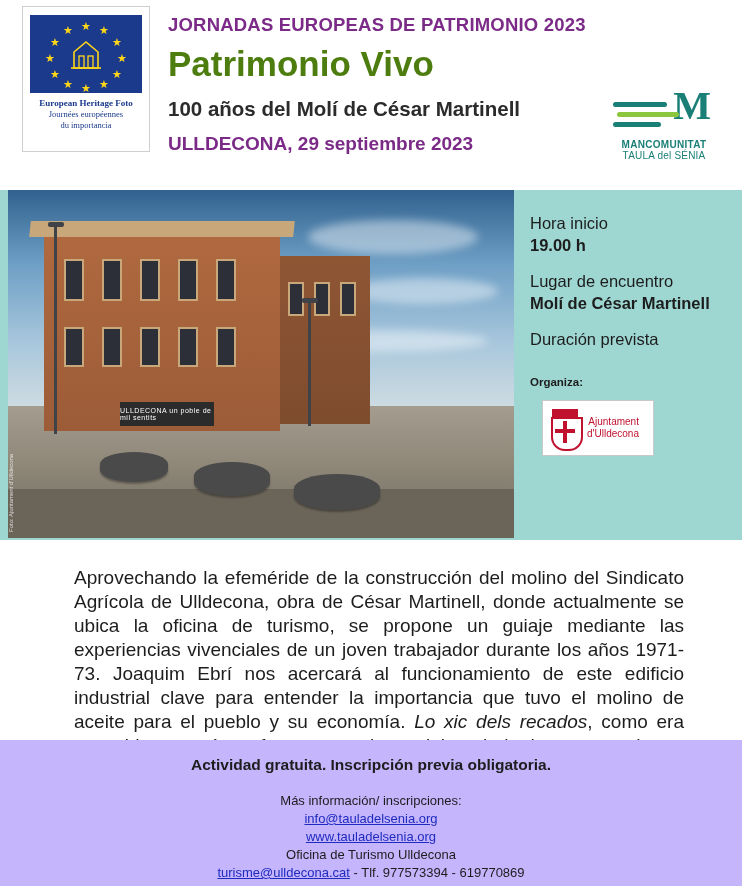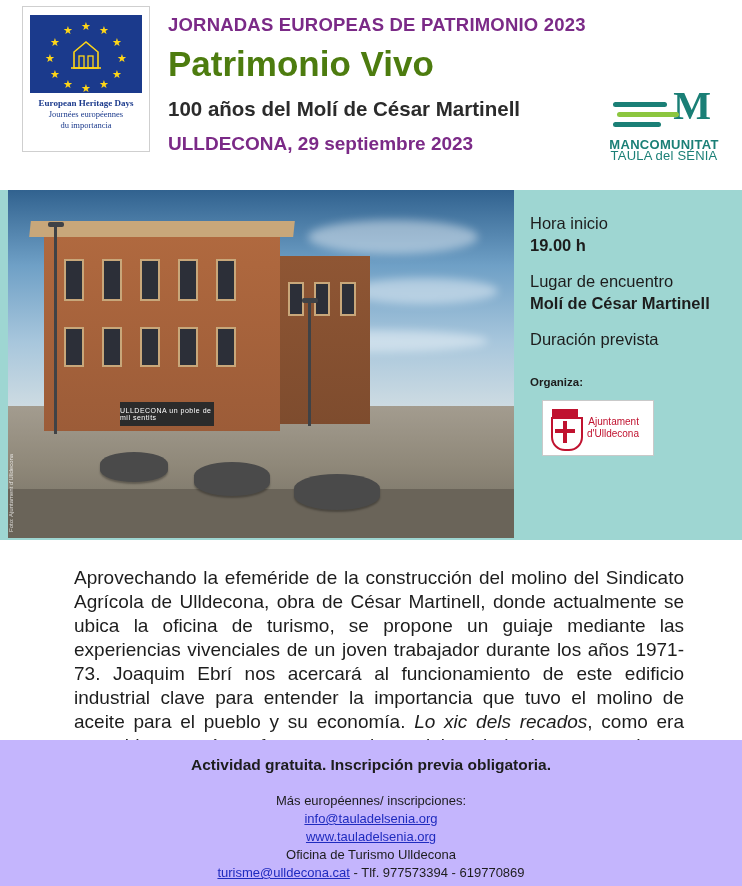--- a/index.html
+++ b/index.html
@@ -131,21 +131,21 @@
     font-family: "Liberation Serif", serif;
     line-height: 40px;
   }
   .wave {
     position: absolute;
     height: 5px;
     border-radius: 3px;
   }
   .manc-text {
     margin-top: 3px;
-    font-size: 13px;
+    font-size: 10px;
     color: #1a7f76;
     line-height: 11px;
     font-weight: bold;
     letter-spacing: 0.3px;
   }
   .manc-text .sub {
     font-weight: normal;
     letter-spacing: 0.2px;
   }
 
@@ -396,21 +396,21 @@
         <span class="ehd-star" style="left:20px; top:22px;">★</span>
         <span class="ehd-star" style="left:33px; top:10px;">★</span>
         <svg class="ehd-monument" viewBox="0 0 40 40">
           <path d="M8 34 L8 18 L20 8 L32 18 L32 34 Z" fill="none" stroke="#ffd617" stroke-width="1.6"></path>
           <rect x="13" y="22" width="5" height="12" fill="none" stroke="#ffd617" stroke-width="1.3"></rect>
           <rect x="22" y="22" width="5" height="12" fill="none" stroke="#ffd617" stroke-width="1.3"></rect>
           <line x1="5" y1="34" x2="35" y2="34" stroke="#ffd617" stroke-width="1.6"></line>
         </svg>
       </div>
       <div class="ehd-text">
-        <div class="b">European Heritage Days</div>
+        <div class="b">European Heritage Foto</div>
         <div>Journées européennes</div>
         <div>du importancia</div>
       </div>
     </div>
 
     <div class="header-titles">
       <div class="t-jornadas">JORNADAS EUROPEAS DE PATRIMONIO 2023</div>
       <div class="t-patrimonio">Patrimonio Vivo</div>
       <div class="t-anos">100 años del Molí de César Martinell</div>
       <div class="t-ulldecona">ULLDECONA, 29 septiembre 2023</div>
@@ -501,21 +501,21 @@
 
   <div class="bodytext">
     <span>Aprovechando la efeméride de la construcción del molino del Sindicato Agrícola de Ulldecona, obra de César Martinell, donde actualmente se ubica la oficina de turismo, se propone un guiaje mediante las experiencias vivenciales de un joven trabajador durante los años 1971-73. Joaquim Ebrí nos acercará al funcionamiento de este edificio industrial clave para entender la importancia que tuvo el molino de aceite para el pueblo y su economía. </span><em>Lo xic dels recados</em><span>, como era conocido, conocía perfectamente el complejo trabajo de puertas adentro del molino.</span>
   </div>
 
   <div class="footer">
     <div class="footer-top">
       <span>Actividad gratuita. Inscripción previa obligatoria</span><span>.</span>
     </div>
     <div class="footer-info">
-      <span class="footer-line">Más européennes/ inscripciones:</span>
+      <span class="footer-line">Más información/ inscripciones:</span>
       <span class="footer-line link">info@tauladelsenia.org</span>
       <span class="footer-line link">www.tauladelsenia.org</span>
       <span class="footer-line">Oficina de Turismo Ulldecona</span>
       <span class="footer-line"><span class="link">turisme@ulldecona.cat</span><span> - Tlf. 977573394 - 619770869</span></span>
     </div>
   </div>
 
 </div>
 
 </body></html>

